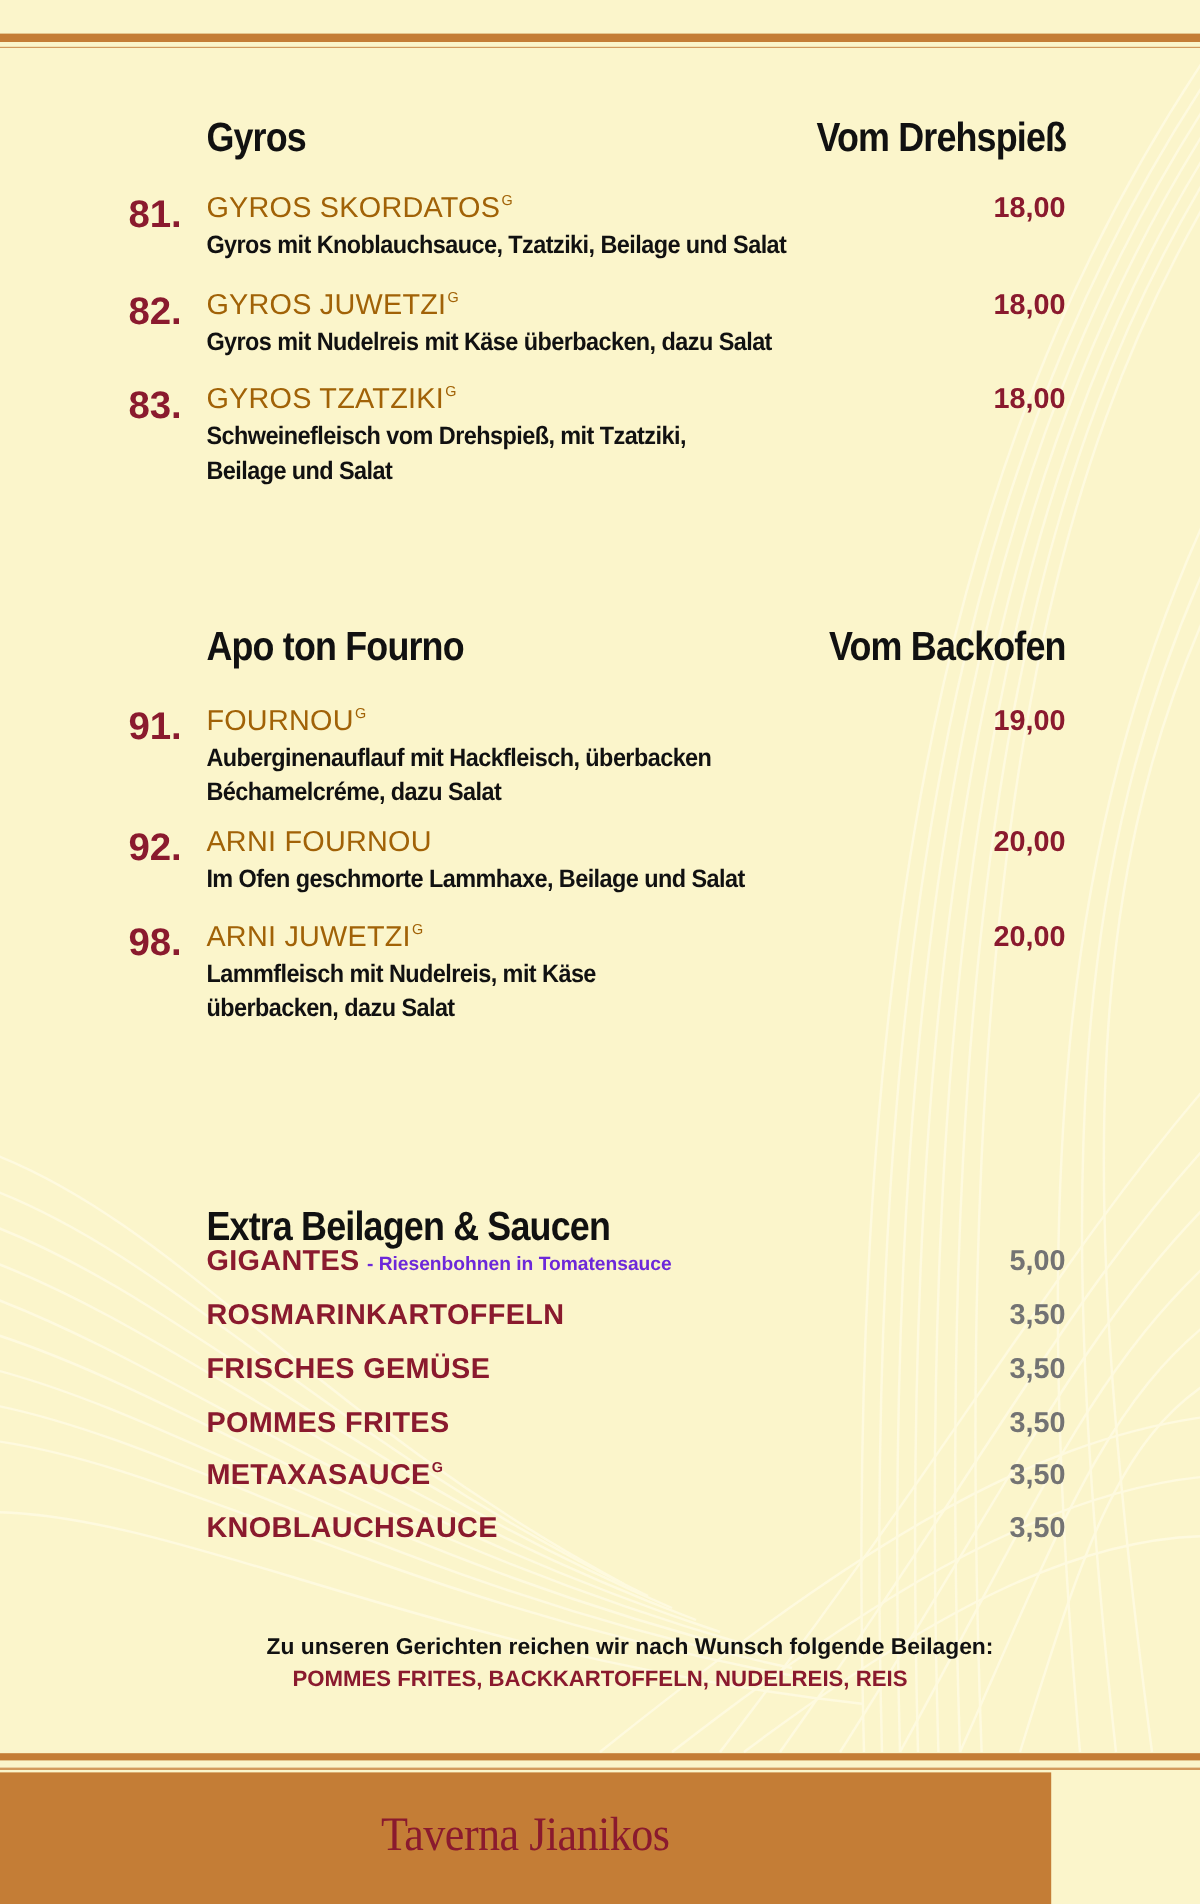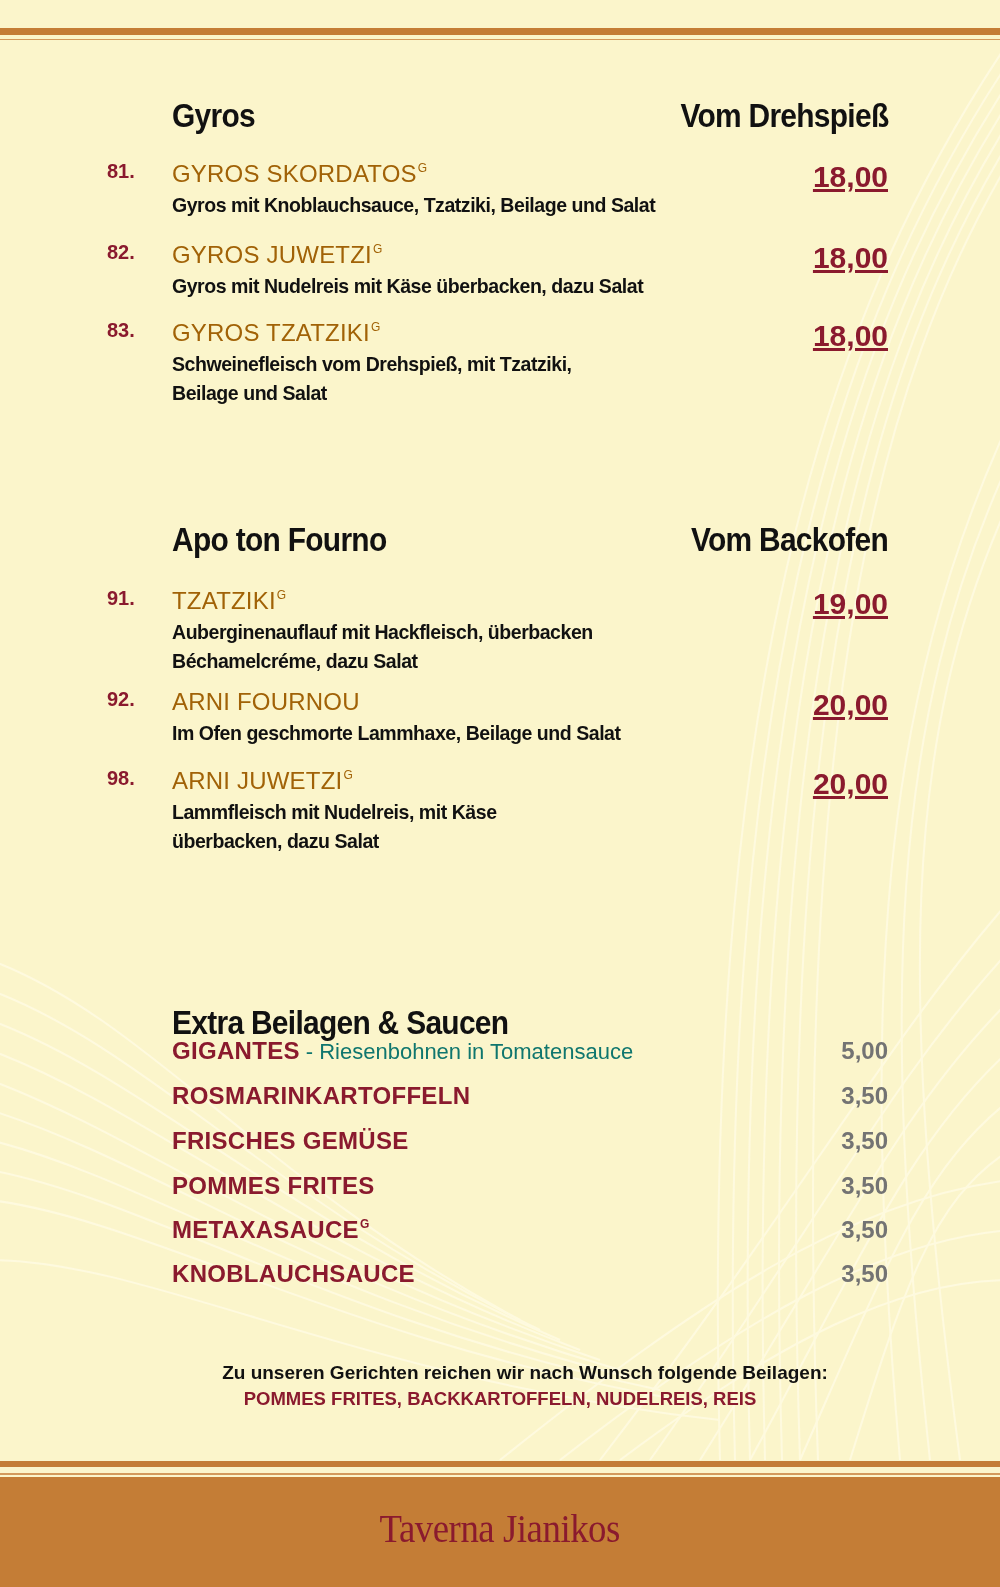--- a/index.html
+++ b/index.html
@@ -8,21 +8,21 @@
       background: #fbf5cb;
       font-family: "Liberation Sans", "DejaVu Sans", sans-serif;
     }
     .bg-deco { position: absolute; left: 0; top: 0; width: 1000px; height: 1587px; pointer-events: none; }
     .rule { position: absolute; left: 0; width: 1000px; }
     .rule-thick-top { top: 28px; height: 7px; background: #c47d36; }
     .rule-thin-top { top: 39px; height: 1px; background: #d39a5c; }
     .rule-thick-bot { top: 1461px; height: 6px; background: #c47d36; }
     .rule-thin-bot { top: 1473px; height: 2px; background: #d39a5c; }
     .footer {
-      position: absolute; left: 0; top: 1477px; width: 1000px; height: 110px;
+      position: absolute; left: 0; top: 1477px; width: 876px; height: 110px;
       background: #c47d36;
       display: flex; align-items: center; justify-content: center;
     }
     .footer-title {
       font-family: "Liberation Serif", "DejaVu Serif", serif;
       color: #8a1a2e; font-size: 40px; letter-spacing: -0.5px;
       margin-top: -8px;
       transform: scaleX(0.92);
     }
 
@@ -34,47 +34,47 @@
       font-size: 34px; letter-spacing: -0.8px;
       transform-origin: left; 
     }
     .section-head span { display: inline-block; }
     .section-head .narrow { transform: scaleX(0.88); transform-origin: left; }
     .section-head .narrow-r { transform: scaleX(0.88); transform-origin: right; }
 
     .item { position: absolute; left: 0; width: 1000px; }
     .item-num {
       position: absolute; left: 107px; top: 0;
-      color: #8a1a2e; font-weight: bold; font-size: 20px;
+      color: #8a1a2e; font-weight: bold; font-size: 32px;
     }
     .item-name {
       position: absolute; left: 172px; top: 0;
       color: #a16207; font-weight: normal; font-size: 24px; letter-spacing: 0.2px;
       white-space: nowrap;
     }
     .item-name sup { font-size: 12px; vertical-align: 10px; margin-left: 1px; }
     .item-price {
       position: absolute; right: 112px; top: 0;
-      color: #8a1a2e; font-weight: bold; font-size: 30px; text-decoration: underline;
+      color: #8a1a2e; font-weight: bold; font-size: 24px;
     }
     .item-desc {
       position: absolute; left: 172px; top: 30px;
       color: #111; font-weight: bold; font-size: 21px; line-height: 29px;
       letter-spacing: -0.5px; white-space: pre-line;
       transform: scaleX(0.93); transform-origin: left;
       width: 640px;
     }
 
     .extra {
       position: absolute; left: 172px; width: 716px;
       display: flex; justify-content: space-between; align-items: baseline;
     }
     .extra-name { color: #8a1a2e; font-weight: bold; font-size: 24px; letter-spacing: 0.3px; white-space: nowrap; }
     .extra-name sup { font-size: 12px; vertical-align: 10px; margin-left: 1px; }
-    .extra-note { color: #0f766e; font-weight: normal; font-size: 22px; margin-left: 6px; }
+    .extra-note { color: #6d28d9; font-weight: bold; font-size: 16px; margin-left: 6px; }
     .extra-price { color: #737373; font-weight: bold; font-size: 24px; }
 
     .note {
       position: absolute; left: 0; width: 1000px; top: 1362px; text-align: center;
     }
     .note-line1 { color: #111; font-weight: bold; font-size: 19px; padding-left: 50px; }
     .note-line2 { color: #8a1a2e; font-weight: bold; font-size: 18.5px; margin-top: 4px; }
   </style>
 </head>
 <body>
@@ -145,21 +145,21 @@
 Beilage und Salat</div>
   </div>
 
   <div class="section-head" style="top: 520px;">
     <span class="narrow">Apo ton Fourno</span>
     <span class="narrow-r">Vom Backofen</span>
   </div>
 
   <div class="item" style="top: 587px;">
     <span class="item-num">91.</span>
-    <span class="item-name"><span>TZATZIKI</span><sup>G</sup></span>
+    <span class="item-name"><span>FOURNOU</span><sup>G</sup></span>
     <span class="item-price">19,00</span>
     <div class="item-desc">Auberginenauflauf mit Hackfleisch, überbacken
 Béchamelcréme, dazu Salat</div>
   </div>
 
   <div class="item" style="top: 688px;">
     <span class="item-num">92.</span>
     <span class="item-name"><span>ARNI FOURNOU</span><sup></sup></span>
     <span class="item-price">20,00</span>
     <div class="item-desc">Im Ofen geschmorte Lammhaxe, Beilage und Salat</div>

